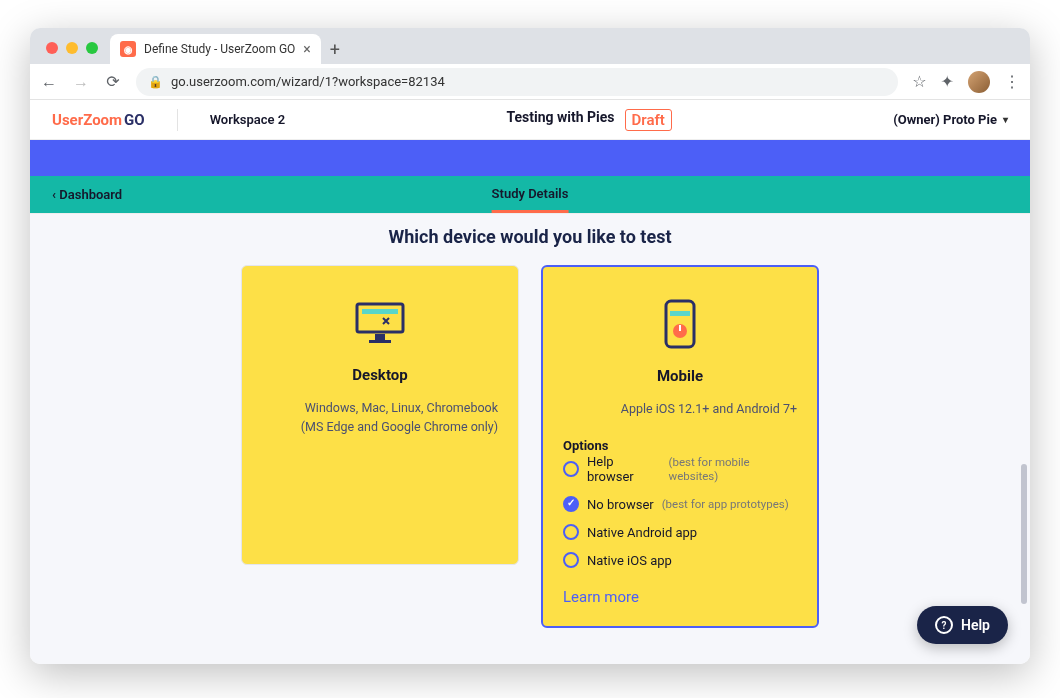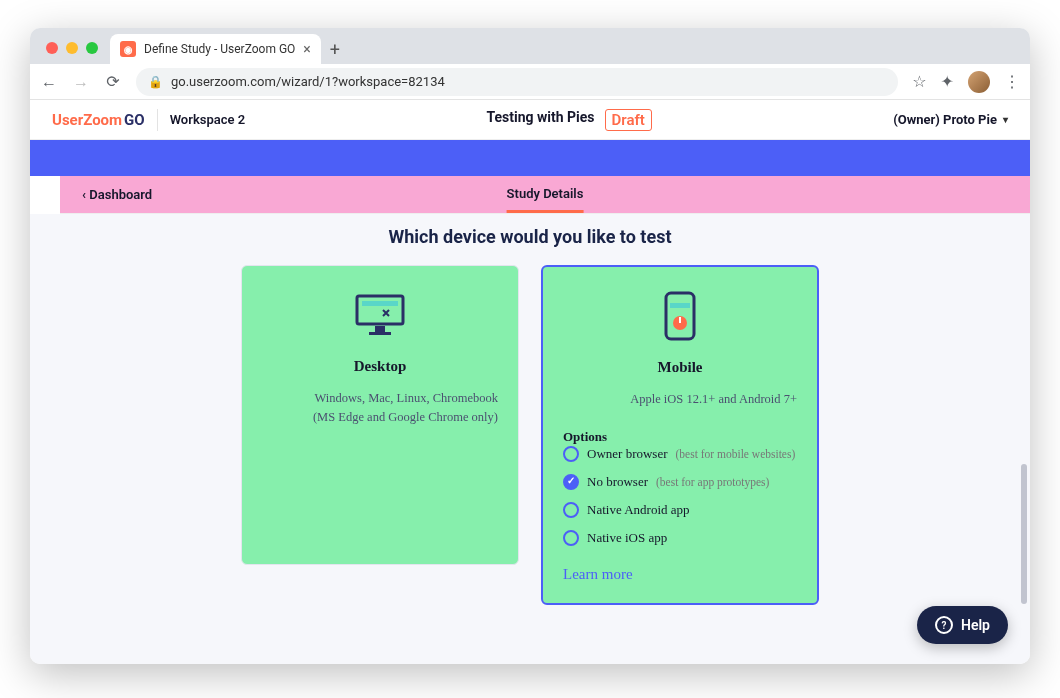--- a/index.html
+++ b/index.html
@@ -77,71 +77,69 @@
   .right-icons { display:flex; gap:14px; align-items:center; }
   .right-icons .icon { color:#5f6368; font-size:16px; cursor:pointer; }
   .avatar-img { width:22px;height:22px;border-radius:50%; background: linear-gradient(135deg,#d4a373,#8b5e34); }
   
   .app-header {
     height: 40px;
     border-bottom: 1px solid #eee;
     display: flex;
     align-items: center;
     padding: 0 22px;
-    gap: 12px;
+    gap: 32px;
   }
   .logo { font-size: 15px; font-weight: 700; }
   .logo .uz { color:#ff6b4a; }
   .logo .go { color:#2a2f66; padding-left:2px; }
   .vdiv { width:1px; height:22px; background:#e3e3e3; }
   .workspace { font-size: 13px; font-weight:600; color:#16172b; }
   .header-center { flex:1; display:flex; justify-content:center; gap:10px; }
   .study-title { font-size: 14px; font-weight:700; color:#16172b; }
   .draft-badge { font-size: 15px; font-weight:600; color:#ff6b4a; border:1px solid #ff6b4a; border-radius:3px; padding:1px 6px; }
   .owner { font-size:13px; font-weight:700; color:#16172b; display:flex; align-items:center; gap:6px; cursor:pointer; }
   .owner .caret { font-size:10px; color:#333; }
   
   .purple-bar { height:36px; background:#4c5ff7; }
   
   .sub-header {
     height: 38px;
-    background:#f9a8d4;
+    background:#14b8a6;
     border-bottom:1px solid #eee;
     display:flex;
     align-items:center;
     padding: 11px 22px;
     position: relative;
-    margin-left: 30px;
   }
   .back-link { font-size: 13px; font-weight:600; color:#16172b; cursor:pointer; }
   .tab-study {
     font-size: 13px; font-weight:600; color:#16172b;
     border-bottom: 3px solid #ff6b4a;
     height:100%;
     display:flex;align-items:center;
     position:absolute; left:50%; transform: translateX(-50%);
   }
   
   .content {
     flex:1;
     background:#f6f7fb;
     overflow-y:auto;
     position:relative;
   }
   .question { text-align:center; font-size:18px; font-weight:700; color:#1a2448; margin-top:12px; }
   .cards { display:flex; gap:22px; justify-content:center; margin-top:18px; }
   .card {
     width: 278px;
-    background:#86efac;
+    background:#fde047;
     border:1px solid #e3e5ee;
     border-radius:6px;
-    padding: 24px 20px 20px;
+    padding: 32px 20px 20px;
     text-align:center;
     cursor:pointer;
-    font-family:Liberation Serif, serif;
   }
   .card.selected { border:2px solid #4c5ff7; }
   .card-icon { height:50px; display:flex; align-items:center; justify-content:center; margin-bottom:18px; }
   .card-title { font-size:15px; font-weight:700; color:#16172b; margin-bottom:14px; }
   .card-desc { font-size:12.5px; color:#4b5070; line-height:1.55;text-align:right; }
   .options { text-align:left; margin-top:20px; }
   .options-label { font-size:13px; font-weight:700; color:#16172b; margin-bottom:1px; }
   .radio-row { display:flex; align-items:center; gap:8px; margin-bottom:12px; cursor:pointer; font-size:13px; color:#16172b; }
   .radio-row .hint { font-size:11.5px; color:#777; }
   .radio {
@@ -252,21 +250,21 @@
           </svg>
         </div>
         <div class="card-title">Mobile</div>
         <div class="card-desc">Apple iOS 12.1+ and Android 7+</div>
 
         <div class="options">
           <div class="options-label">Options</div>
 
           <div class="radio-row">
             <span class="radio"></span>
-            <span>Owner browser</span>
+            <span>Help browser</span>
             <span class="hint">(best for mobile websites)</span>
           </div>
           <div class="radio-row">
             <span class="radio checked"></span>
             <span>No browser</span>
             <span class="hint">(best for app prototypes)</span>
           </div>
           <div class="radio-row">
             <span class="radio"></span>
             <span>Native Android app</span>

